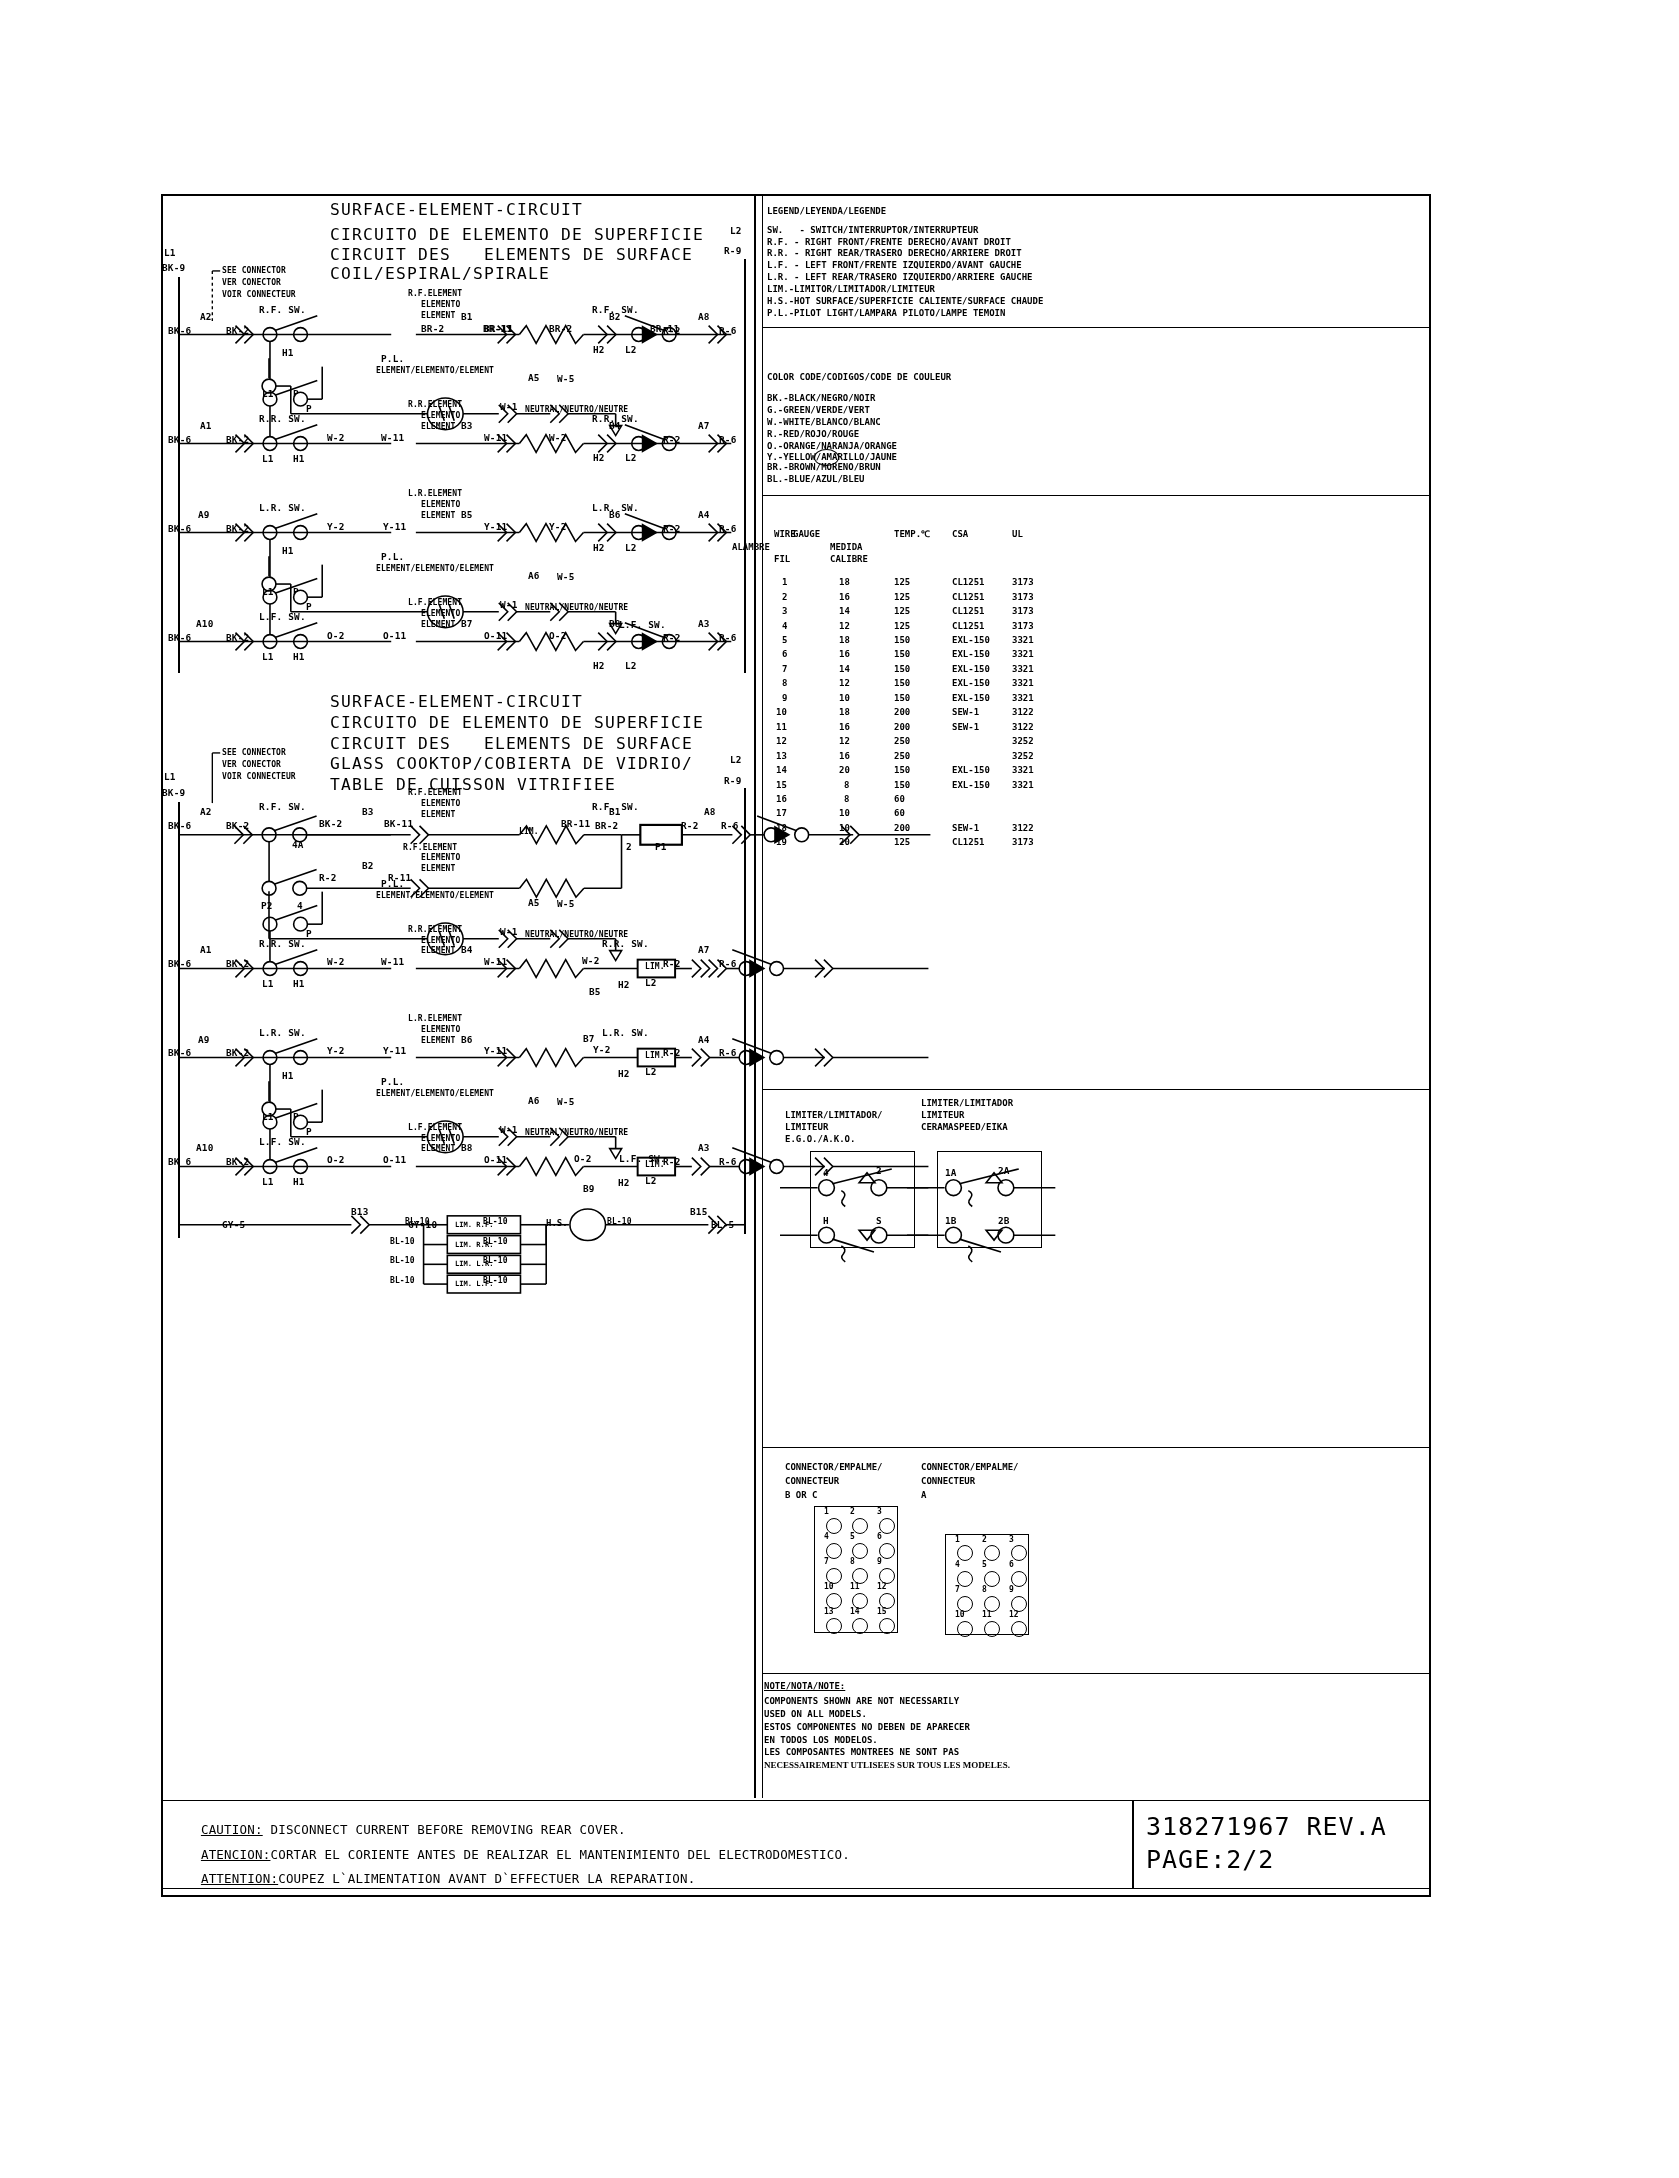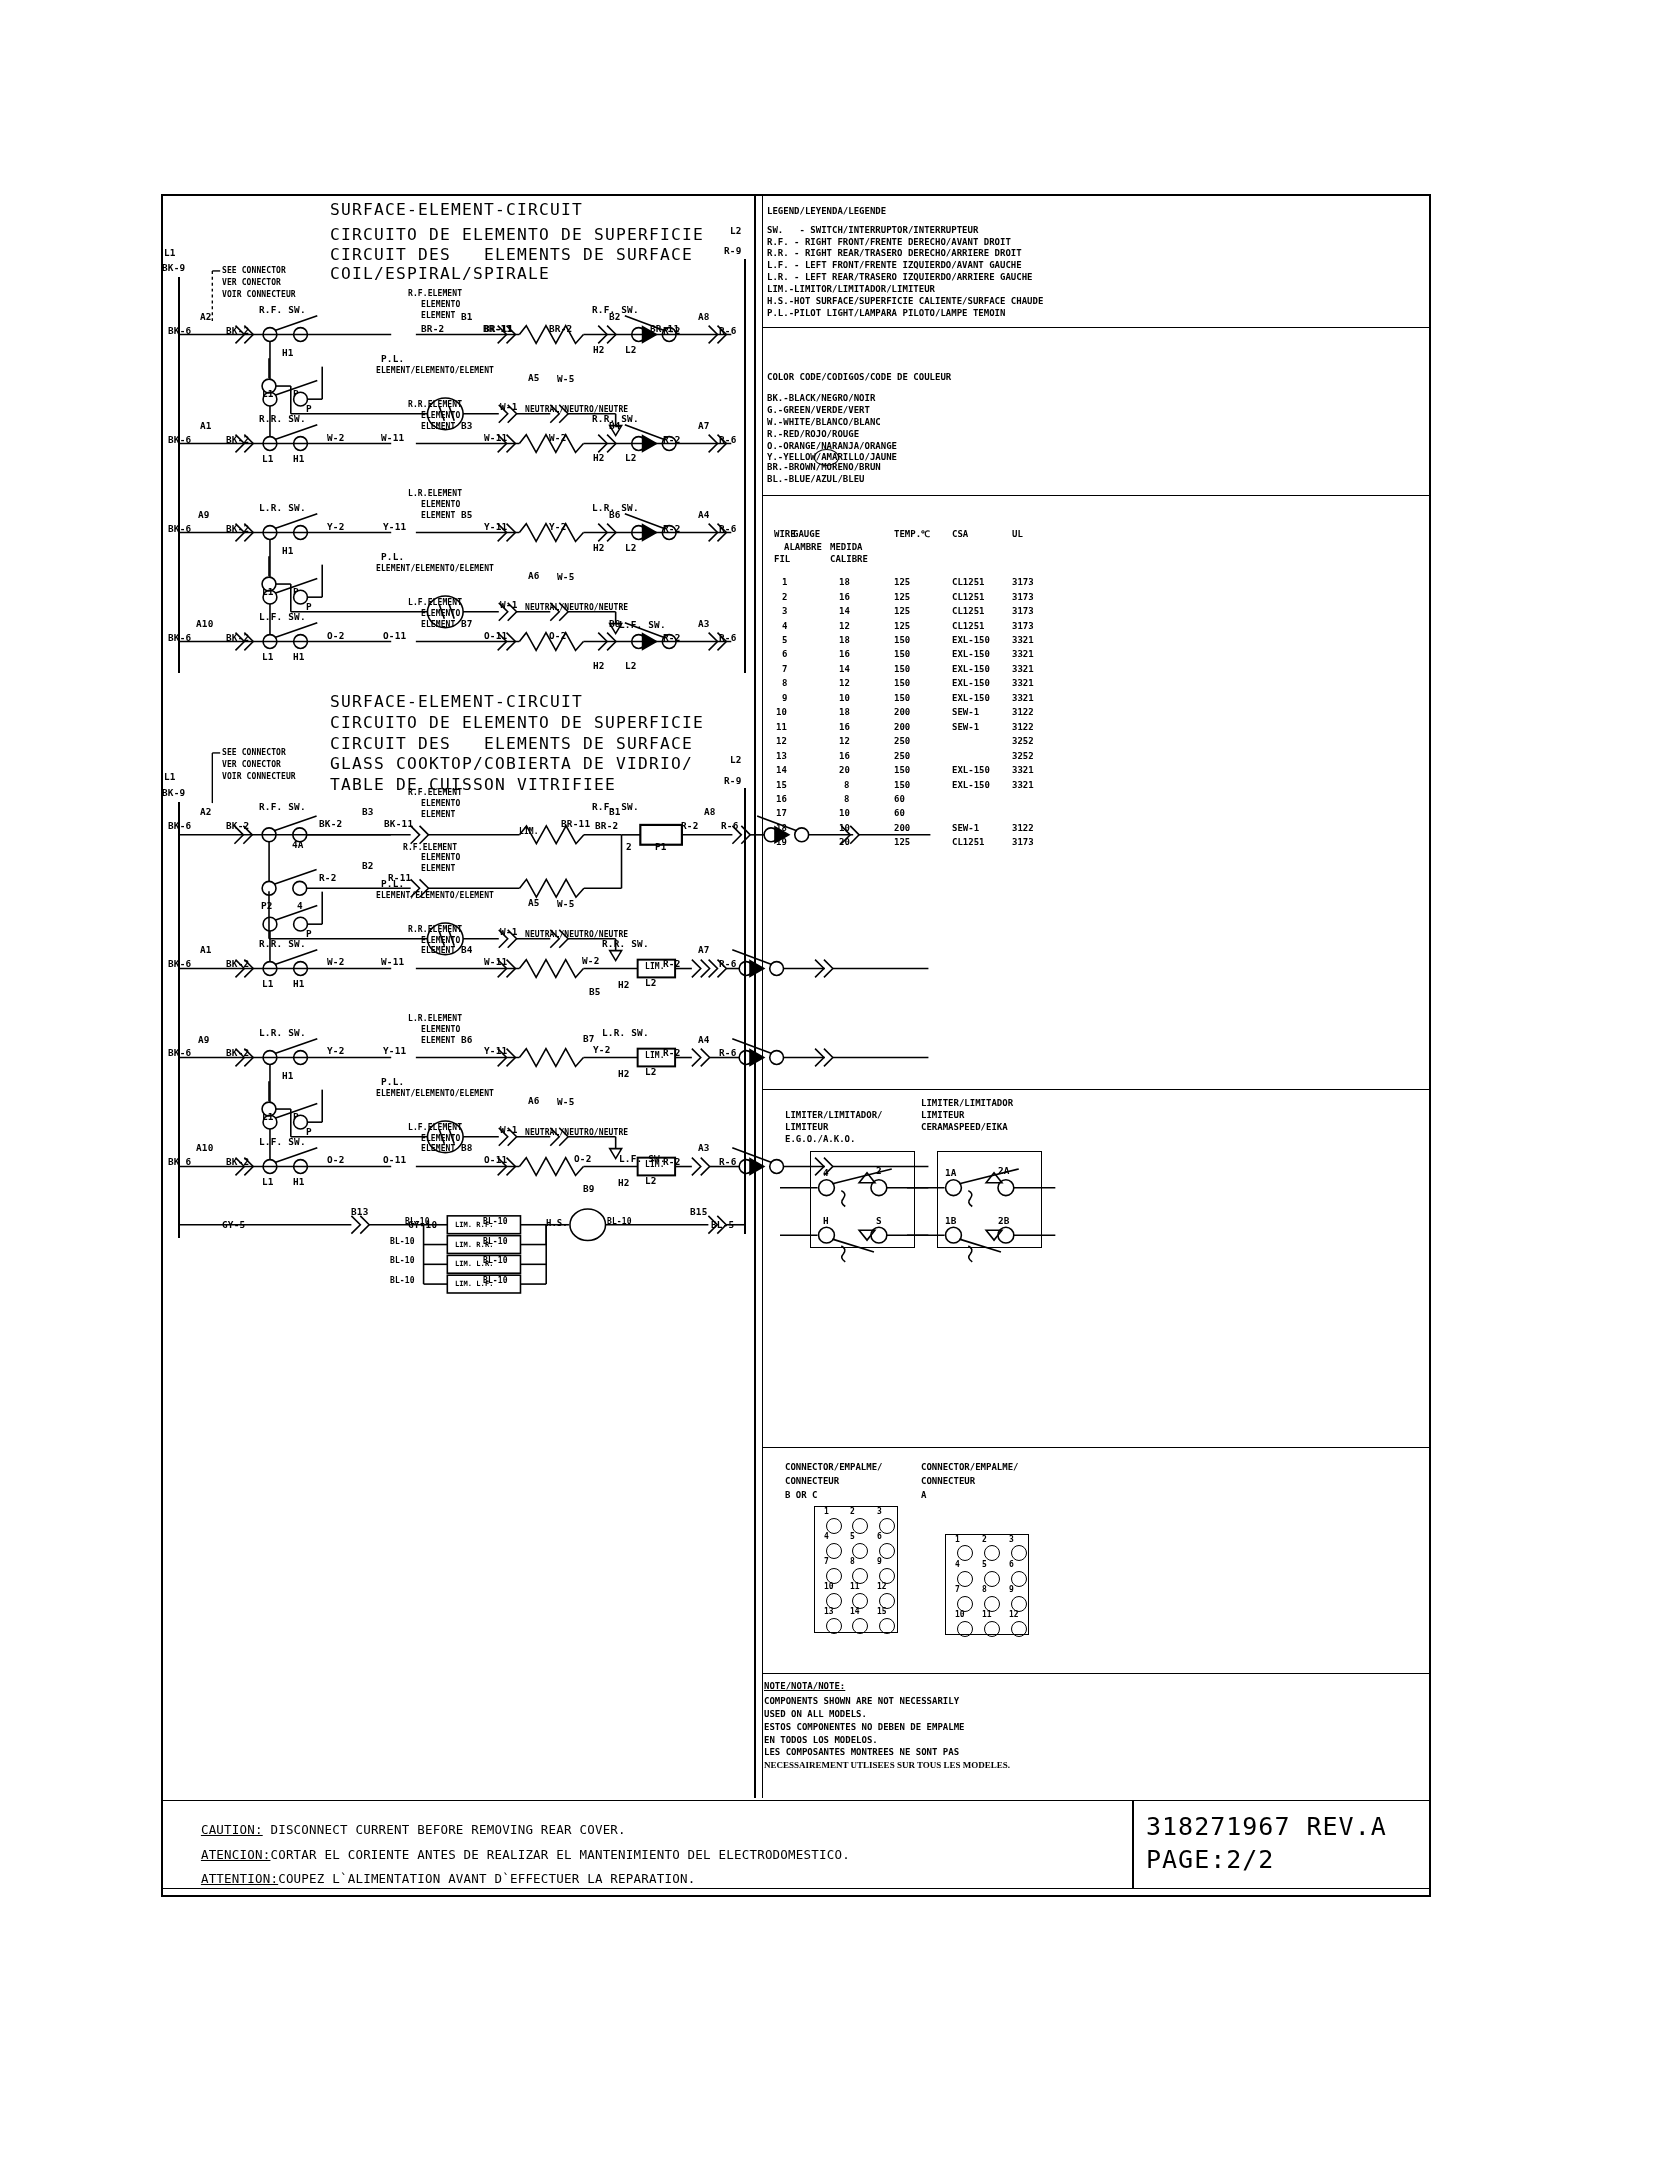--- a/index.html
+++ b/index.html
@@ -673,21 +673,21 @@
   <div class="t lgd" style="left:767px;top:463px;">BR.-BROWN/MORENO/BRUN</div>
   <div class="t lgd" style="left:767px;top:475px;">BL.-BLUE/AZUL/BLEU</div>
   <div class="circ" style="left:814px;top:449px;width:25px;height:17px;"></div>
   <div class="h" style="left:762px;top:495px;width:669px;"></div>
 
   <div class="t tbl" style="left:774px;top:530px;">WIRE</div>
   <div class="t tbl" style="left:793px;top:530px;">GAUGE</div>
   <div class="t tbl" style="left:894px;top:530px;">TEMP.℃</div>
   <div class="t tbl" style="left:952px;top:530px;">CSA</div>
   <div class="t tbl" style="left:1012px;top:530px;">UL</div>
-  <div class="t tbl" style="left:784px;top:543px;">ALAMBRE</div>
+  <div class="t tbl" style="left:732px;top:543px;">ALAMBRE</div>
   <div class="t tbl" style="left:830px;top:543px;">MEDIDA</div>
   <div class="t tbl" style="left:774px;top:555px;">FIL</div>
   <div class="t tbl" style="left:830px;top:555px;">CALIBRE</div>
 
   <div id="wire-rows">
       <div class="t tbl" style="left: 782px; top: 578px;">1</div>
       <div class="t tbl" style="left: 839px; top: 578px;">18</div>
       <div class="t tbl" style="left: 894px; top: 578px;">125</div>
       <div class="t tbl" style="left: 952px; top: 578px;">CL1251</div>
       <div class="t tbl" style="left: 1012px; top: 578px;">3173</div>
@@ -900,21 +900,21 @@
       <div class="circ" style="left: 984px; top: 1621px; width: 16px; height: 16px;"></div>
       <div class="t" style="left: 1009px; top: 1611px; font-size: 8px; font-weight: bold;">12</div>
       <div class="circ" style="left: 1011px; top: 1621px; width: 16px; height: 16px;"></div>
     </div>
 
   <div class="h" style="left:762px;top:1673px;width:669px;"></div>
 
   <div class="t lgd u" style="left:764px;top:1682px;">NOTE/NOTA/NOTE:</div>
   <div class="t lgd" style="left:764px;top:1697px;">COMPONENTS SHOWN ARE NOT NECESSARILY</div>
   <div class="t lgd" style="left:764px;top:1710px;">USED ON ALL MODELS.</div>
-  <div class="t lgd" style="left:764px;top:1723px;">ESTOS COMPONENTES NO DEBEN DE EMPALME</div>
+  <div class="t lgd" style="left:764px;top:1723px;">ESTOS COMPONENTES NO DEBEN DE APARECER</div>
   <div class="t lgd" style="left:764px;top:1736px;">EN TODOS LOS MODELOS.</div>
   <div class="t lgd" style="left:764px;top:1748px;">LES COMPOSANTES MONTREES NE SONT PAS</div>
   <div class="t lgd" style="left:764px;top:1761px;font-family:Liberation Serif, serif;">NECESSAIREMENT UTLISEES SUR TOUS LES MODELES.</div>
 
   <div class="box" style="left:161px;top:1800px;width:1270px;height:89px;"></div>
   <div class="v2" style="left:1132px;top:1800px;height:89px;"></div>
 
   <div class="t cap" style="left:170px;top:1810px;">
     <span class="u">CAUTION:</span><span> DISCONNECT CURRENT BEFORE REMOVING REAR COVER.</span>
   </div>

